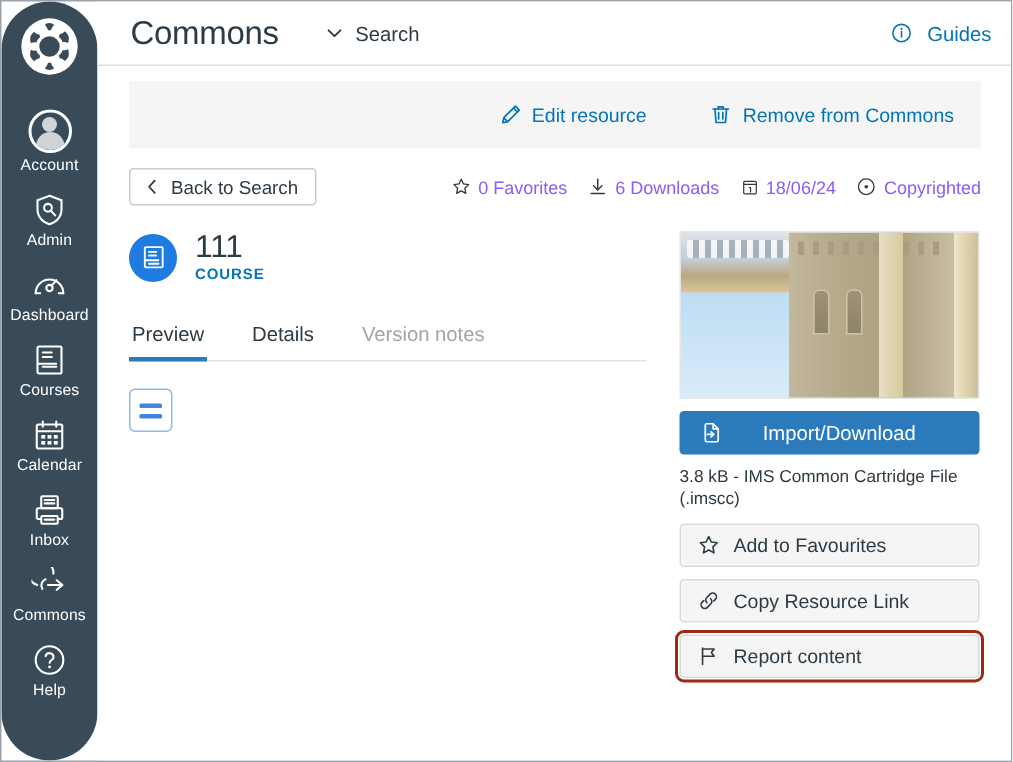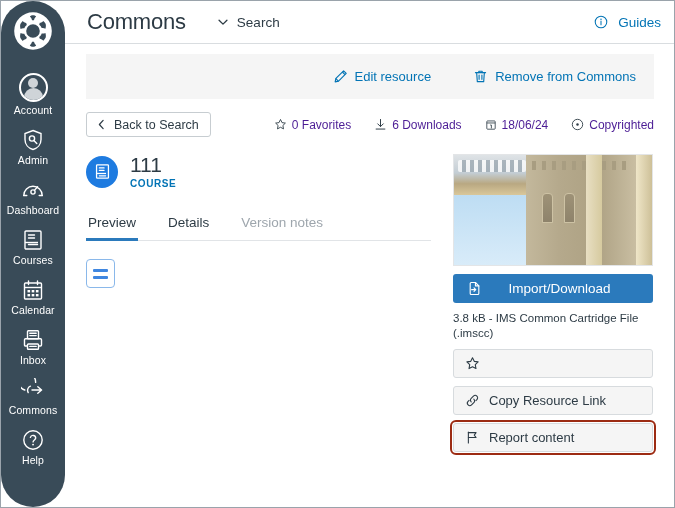--- a/index.html
+++ b/index.html
@@ -112,22 +112,22 @@
   #back-btn {
     display:flex; align-items:center; gap: 6px;
     border: 1px solid #C7CDD1; border-radius: 3px;
     background: #ffffff;
     height: 25px; padding: 0 11px 0 8px;
     font-size: 12.5px; color: #2D3B45; cursor:pointer;
     font-family: "Liberation Sans", sans-serif;
   }
   #meta-row {
     margin-left: auto;
-    display:flex; align-items:center; gap: 23px;
-    color: #4c1d95; font-size: 12px;
+    display:flex; align-items:center; gap: 14px;
+    color: #8b5cf6; font-size: 12px;
   }
   .meta-item { display:flex; align-items:center; gap: 5px; }
 
   
   #body-cols {
     display: flex;
     margin: 17px 21px 0 21px;
     gap: 22px;
   }
   #left-col { width: 345px; }
@@ -535,20 +535,21 @@
         </button>
 
         <div id="file-info">3.8 kB - IMS Common Cartridge File (.imscc)</div>
 
         <button class="side-btn">
           <span>
             <svg viewBox="0 0 16 16" width="15" height="15" fill="none" stroke="#2D3B45" stroke-width="1.15" stroke-linejoin="round">
               <path d="M8 1.8l1.85 3.9 4.15.55-3.05 2.95.77 4.2L8 11.4l-3.72 2L5.05 9.2 2 6.25l4.15-.55L8 1.8z"></path>
             </svg>
           </span>
+          <span>Add to Favourites</span>
         </button>
 
         <button class="side-btn">
           <span>
             <svg viewBox="0 0 16 16" width="15" height="15" fill="none" stroke="#2D3B45" stroke-width="1.15" stroke-linecap="round">
               <path d="M6.6 9.4a2.6 2.6 0 010-3.7l2.4-2.4a2.6 2.6 0 013.7 3.7l-1.1 1.1"></path>
               <path d="M9.4 6.6a2.6 2.6 0 010 3.7l-2.4 2.4a2.6 2.6 0 01-3.7-3.7l1.1-1.1"></path>
             </svg>
           </span>
           <span>Copy Resource Link</span>

